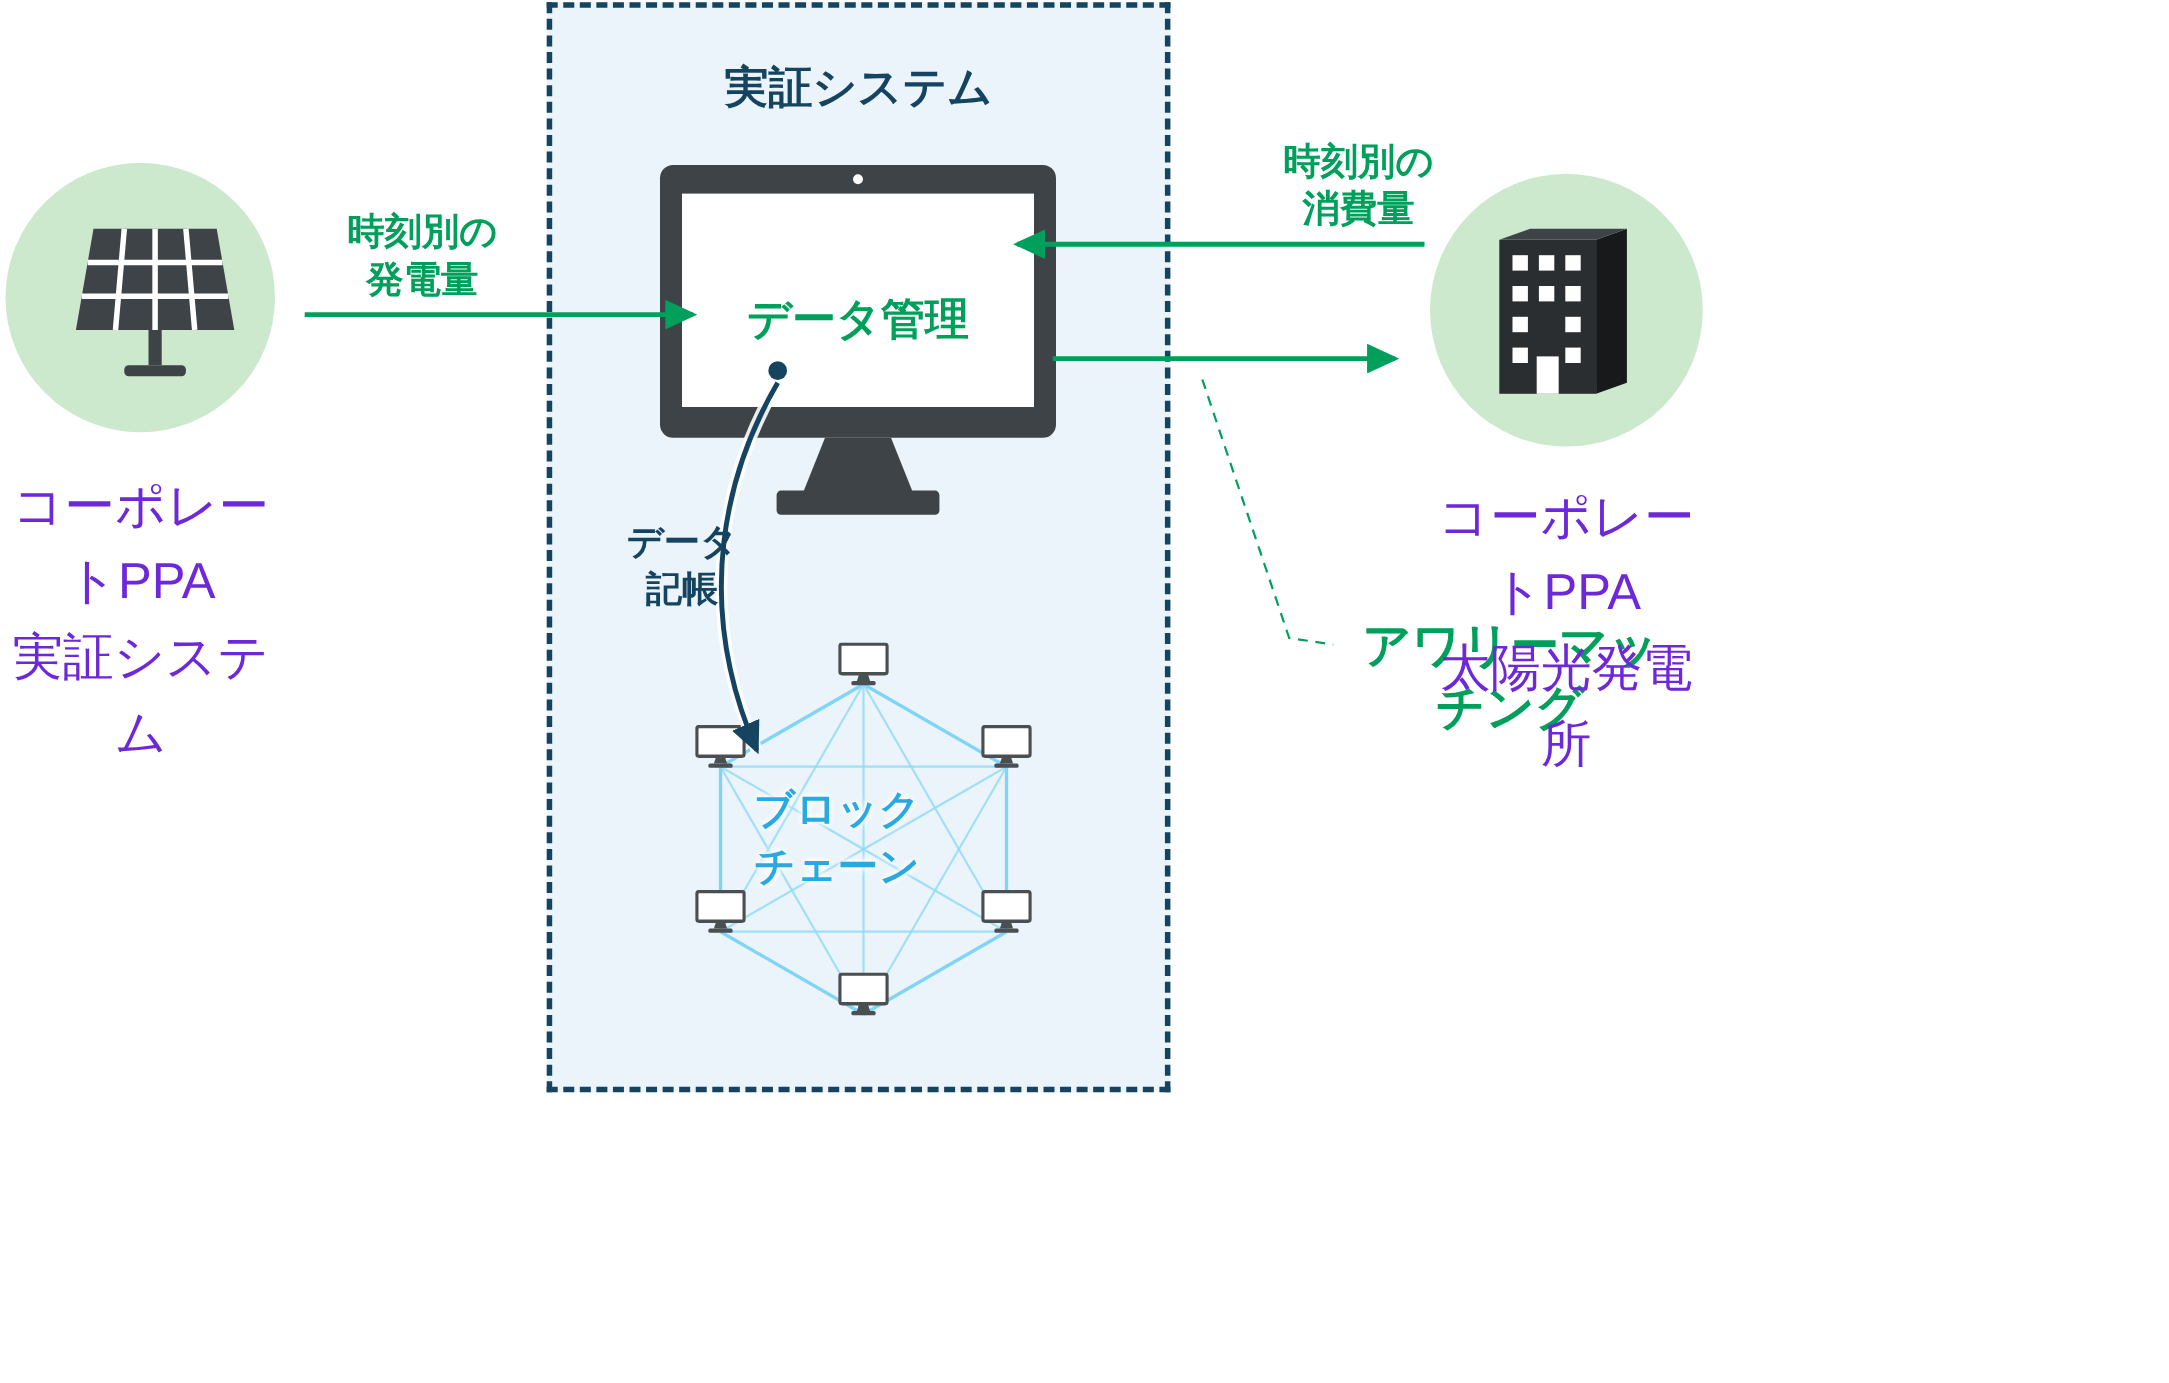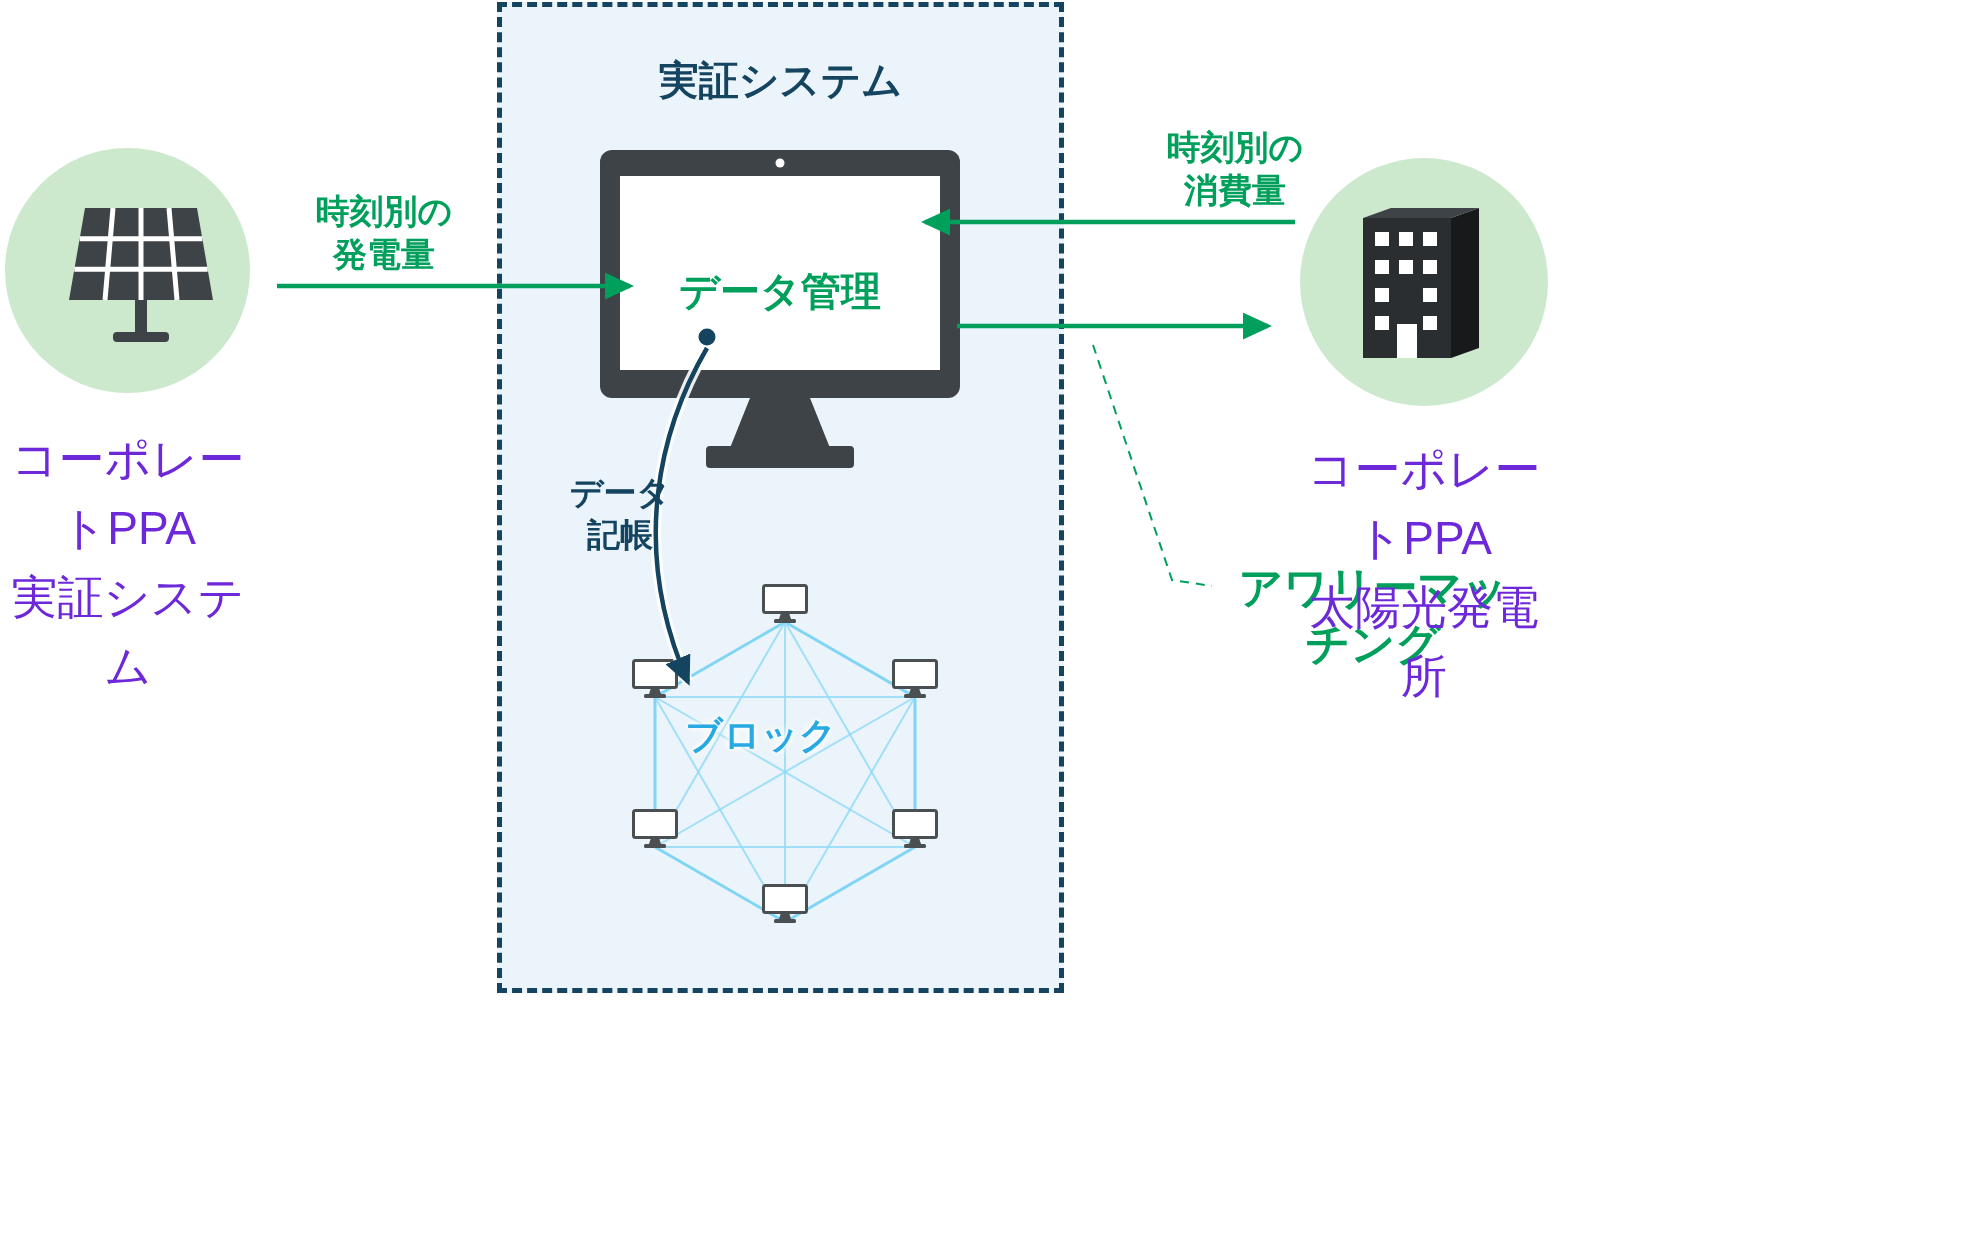--- a/index.html
+++ b/index.html
@@ -169,20 +169,21 @@
     <span>データ管理</span>
   </div>
 
   <div class="label rec-label navy-text">
     <span>データ</span>
     <span>記帳</span>
   </div>
 
   <div class="label bc-label">
     <span>ブロック</span>
+    <span>チェーン</span>
   </div>
 
   <div class="label gen-label green-text">
     <span>時刻別の</span>
     <span>発電量</span>
   </div>
 
   <div class="label cons-label green-text">
     <span>時刻別の</span>
     <span>消費量</span>

